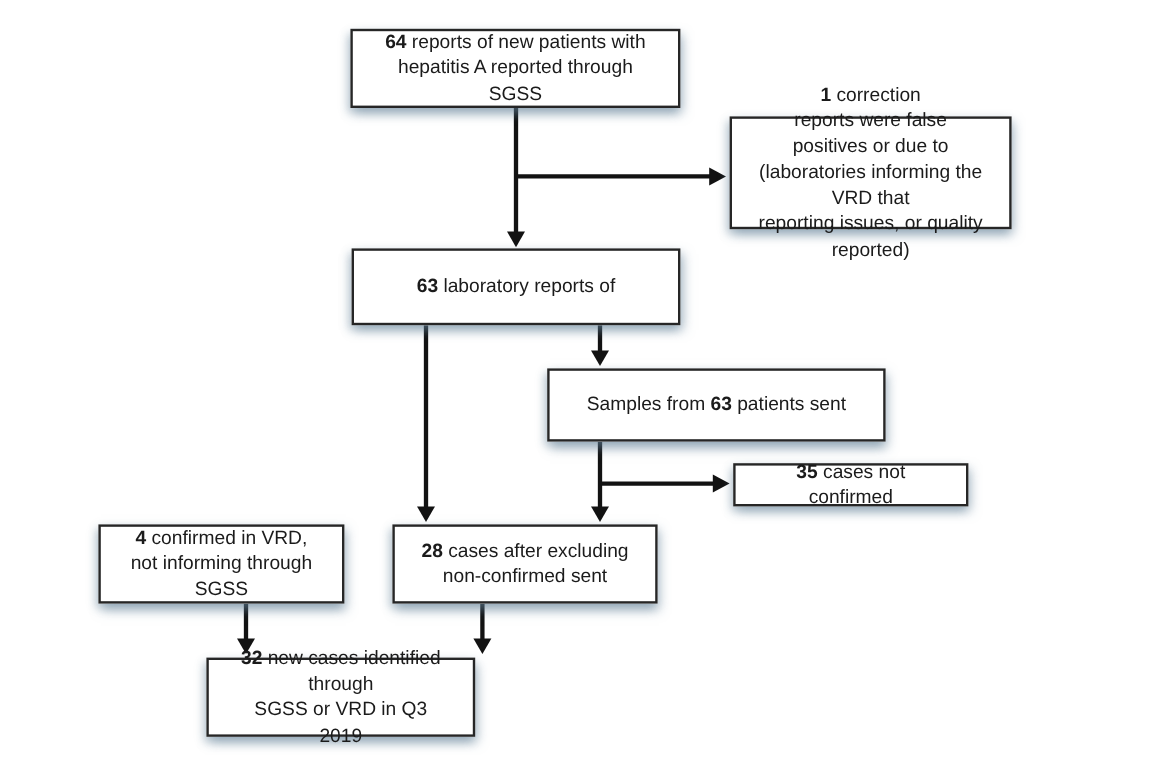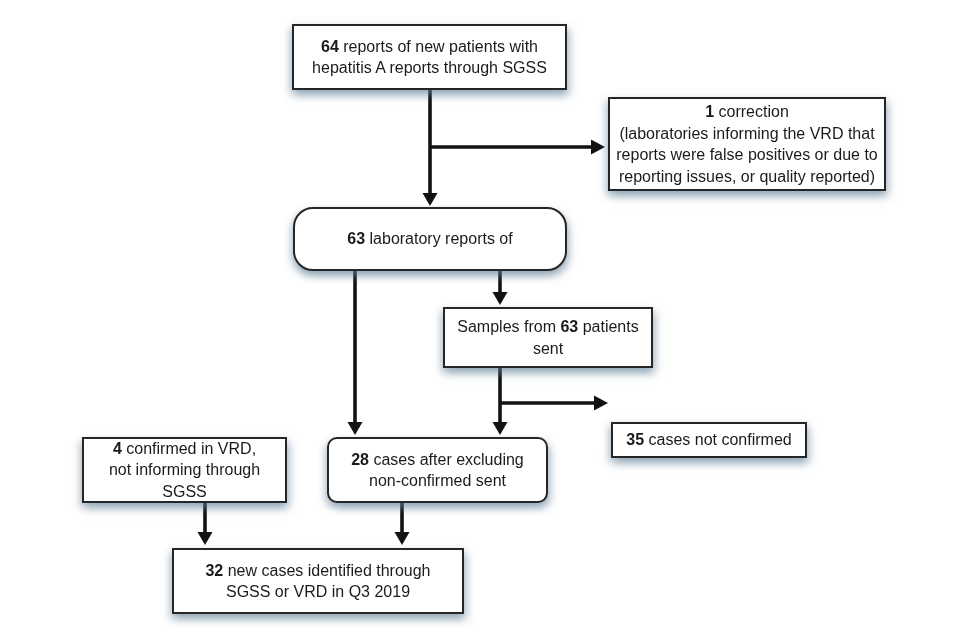--- a/index.html
+++ b/index.html
@@ -38,34 +38,34 @@
     border: 2px solid #262626;
     box-shadow: 2px 5px 9px rgba(92, 124, 148, 0.55), -3px 4px 7px rgba(92, 124, 148, 0.28);
     display: flex;
     flex-direction: column;
     justify-content: center;
     align-items: center;
     text-align: center;
     font-size: 16px;
     line-height: 21.5px;
     color: #1b1b1b;
-    padding: 2px 4px;
+    padding: 2px 20px;
   }
   .node b { font-weight: bold; }
   .node .ln { white-space: pre-wrap; }
 
   
   .node-reports        { left: 292px; top: 24px;  width: 275px; height: 66px; }
-  .node-correction     { left: 608px; top: 97px;  width: 278px; height: 94px; }
-  .node-lab-reports    { left: 293px; top: 207px; width: 274px; height: 64px; border-radius: 20px; }
-  .node-samples        { left: 443px; top: 307px; width: 210px; height: 61px; gap: 29px; }
-  .node-not-confirmed  { left: 611px; top: 386px; width: 196px; height: 36px; margin-top: 36px; }
+  .node-correction     { left: 608px; top: 97px;  width: 235px; height: 94px; }
+  .node-lab-reports    { left: 293px; top: 207px; width: 274px; height: 64px; }
+  .node-samples        { left: 456px; top: 307px; width: 282px; height: 61px; gap: 29px; }
+  .node-not-confirmed  { left: 611px; top: 386px; width: 196px; height: 36px; }
   .node-vrd-confirmed  { left: 82px;  top: 437px; width: 205px; height: 66px; }
-  .node-after-excluding{ left: 327px; top: 437px; width: 221px; height: 66px; border-radius: 10px; }
-  .node-new-cases      { left: 172px; top: 548px; width: 292px; height: 66px; }
+  .node-after-excluding{ left: 327px; top: 437px; width: 221px; height: 66px; }
+  .node-new-cases      { left: 172px; top: 548px; width: 224px; height: 66px; }
 </style>
 </head>
 <body>
 
 <div class="canvas">
 
   <svg class="connectors" viewBox="0 0 960 640" xmlns="http://www.w3.org/2000/svg">
 
     <path d="M430,90 L430,195"></path>
     <polygon points="422.5,193 437.5,193 430,206"></polygon>
@@ -87,27 +87,27 @@
 
     <path d="M205,503 L205,534"></path>
     <polygon points="197.5,532 212.5,532 205,545"></polygon>
 
     <path d="M402,503 L402,534"></path>
     <polygon points="394.5,532 409.5,532 402,545"></polygon>
   </svg>
 
   <div class="node node-reports">
     <div class="ln"><b>64</b><span> reports of new patients with</span></div>
-    <div class="ln">hepatitis A reports through SGSS</div>
+    <div class="ln">hepatitis A reported through SGSS</div>
   </div>
 
   <div class="node node-correction">
     <div class="ln"><b>1</b><span> correction</span></div>
+    <div class="ln">reports were false positives or due to</div>
     <div class="ln">(laboratories informing the VRD that</div>
-    <div class="ln">reports were false positives or due to</div>
     <div class="ln">reporting issues, or quality reported)</div>
   </div>
 
   <div class="node node-lab-reports">
     <div class="ln"><b>63</b><span> laboratory reports of</span></div>
   </div>
 
   <div class="node node-samples">
     <div class="ln"><span>Samples from </span><b>63</b><span> patients sent</span></div>
   </div>

